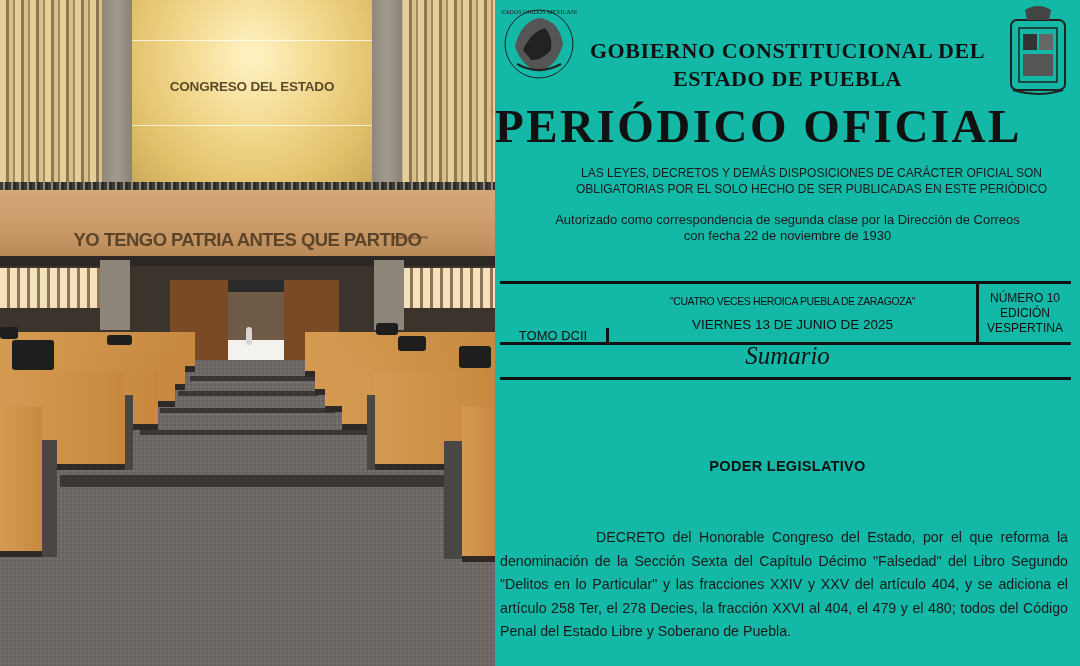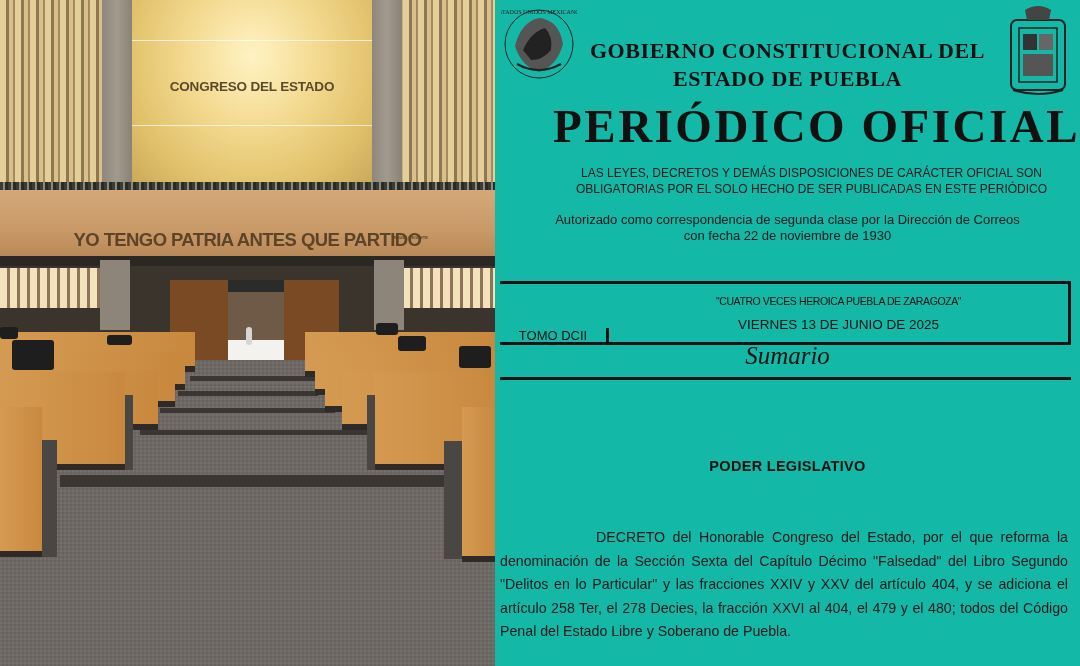--- a/index.html
+++ b/index.html
@@ -52,21 +52,21 @@
   .desk-side { position: absolute; background: #4a4643; }
   .chair { position: absolute; background: #1e1e1f; border-radius: 3px; }
 
   
   .doc { position: absolute; left: 495px; top: 0; width: 585px; height: 666px; background: #14b8a6; color: #111; padding-left: 35px; }
   .seal-left { position: absolute; left: 6px; top: 2px; width: 76px; height: 80px; }
   .seal-right { position: absolute; left: 510px; top: 2px; width: 66px; height: 96px; }
   .gov-title { position: absolute; left: 0; top: 37px; width: 585px; text-align: center;
     font-family: "Liberation Serif", serif; font-weight: bold; font-size: 22px; line-height: 28px; letter-spacing: 0.6px; color: #111; }
   .gov-title span { display: block; }
-  .paper-title { position: absolute; left: 0; top: 98px; width: 585px; text-align: right;
+  .paper-title { position: absolute; left: 0; top: 98px; width: 585px; text-align: left;
     font-family: "Liberation Serif", serif; font-weight: bold; font-size: 47px; letter-spacing: 2.5px; color: #111; line-height: 56px; }
   .notice { position: absolute; left: 0; top: 165px; width: 585px; text-align: center;
     font-size: 12px; line-height: 16px; color: #1a1a1a; }
   .notice span { display: block; margin-left: 48px; }
   .auth { position: absolute; left: 0; top: 212px; width: 585px; text-align: center;
     font-size: 13px; line-height: 16px; color: #1a1a1a; }
   .auth span { display: block; }
   .info-table { position: absolute; left: 5px; top: 281px; width: 571px; height: 58px;
     border-top: 3px solid #111; border-bottom: 3px solid #111; display: flex; }
   .cell { display: flex; flex-direction: column; justify-content: center; align-items: center; text-align: center; }
@@ -177,20 +177,25 @@
     <span>Autorizado como correspondencia de segunda clase por la Dirección de Correos</span>
     <span>con fecha 22 de noviembre de 1930</span>
   </div>
 
   <div class="info-table">
     <div class="cell tomo">TOMO DCII</div>
     <div class="cell motto-date">
       <div class="m">"CUATRO VECES HEROICA PUEBLA DE ZARAGOZA"</div>
       <div class="d">VIERNES 13 DE JUNIO DE 2025</div>
     </div>
+    <div class="cell num">
+      <div>NÚMERO 10</div>
+      <div>EDICIÓN</div>
+      <div>VESPERTINA</div>
+    </div>
   </div>
 
   <div class="sumario">Sumario</div>
   <div class="rule"></div>
 
   <div class="section">
     <span>PODER LEGISLATIVO</span>
   </div>
 
   <div class="decree">DECRETO del Honorable Congreso del Estado, por el que reforma la denominación de la Sección Sexta del Capítulo Décimo "Falsedad" del Libro Segundo "Delitos en lo Particular" y las fracciones XXIV y XXV del artículo 404, y se adiciona el artículo 258 Ter, el 278 Decies, la fracción XXVI al 404, el 479 y el 480; todos del Código Penal del Estado Libre y Soberano de Puebla.</div>

